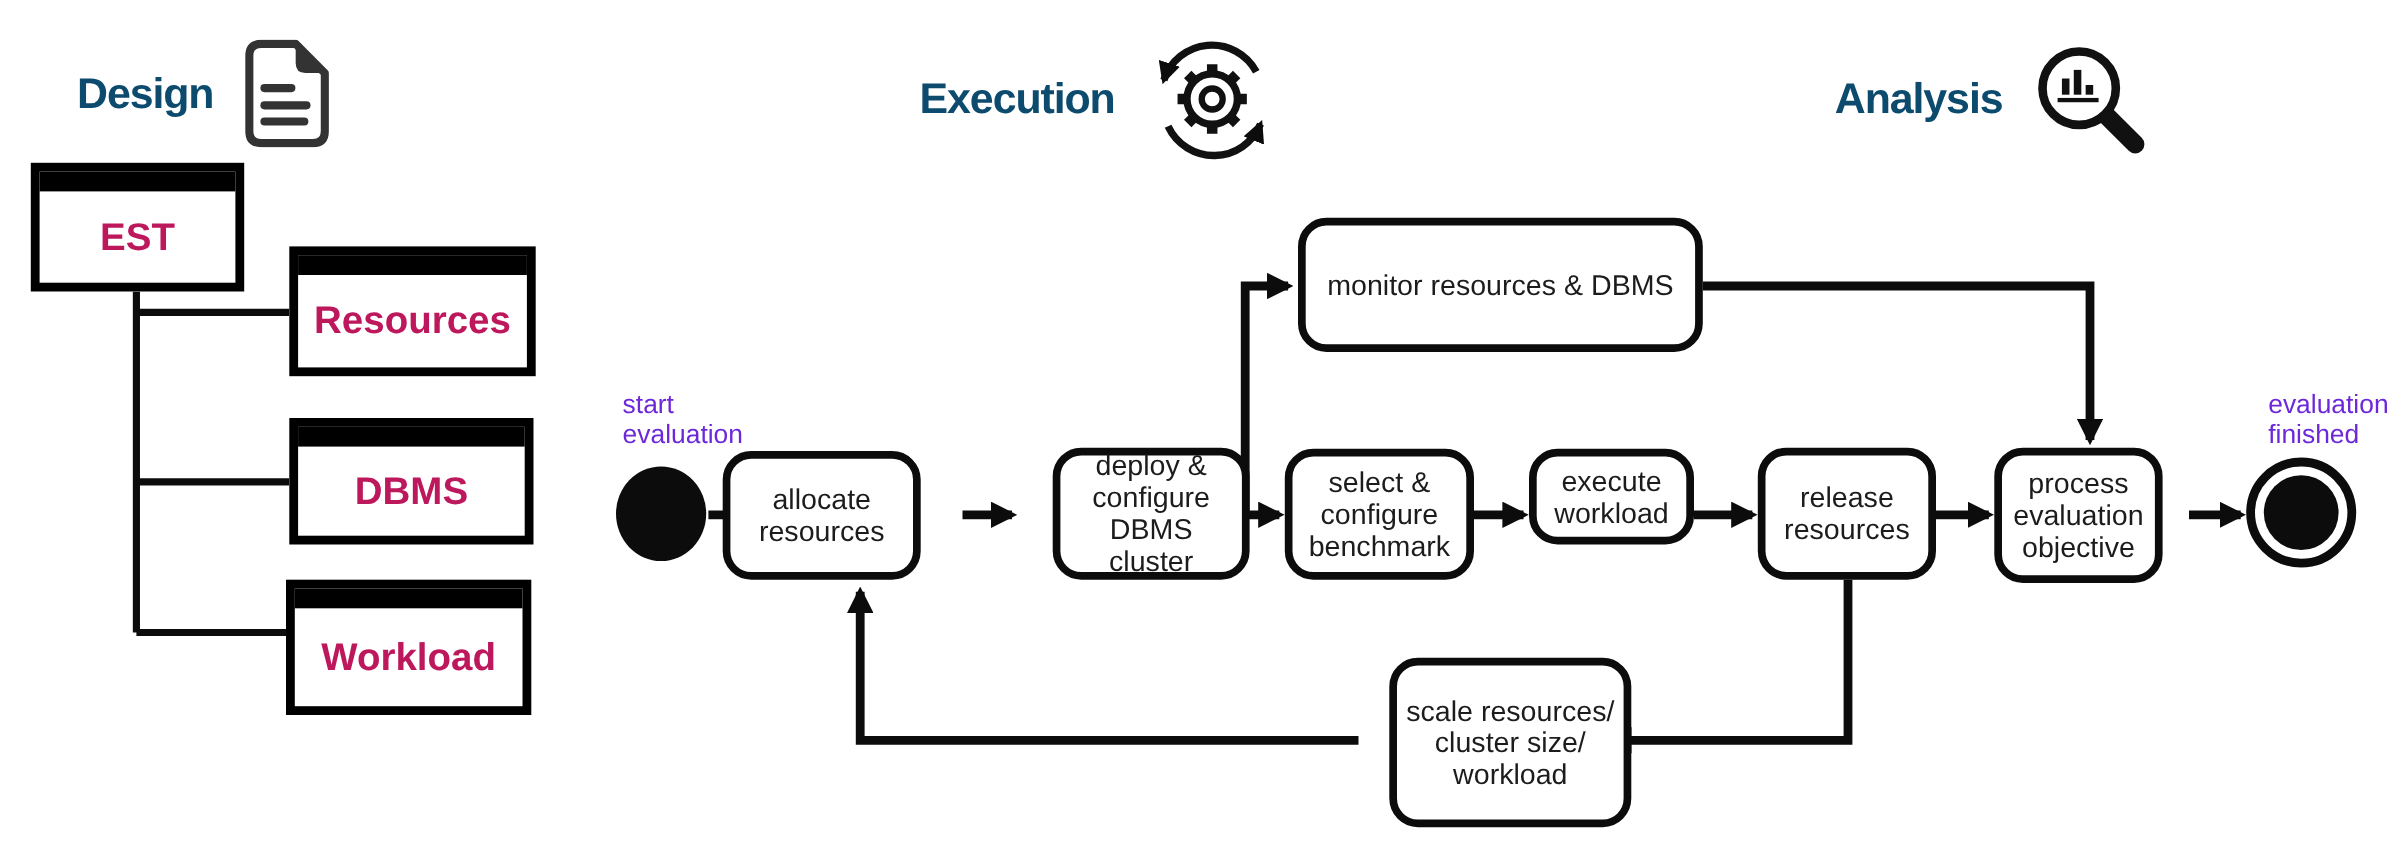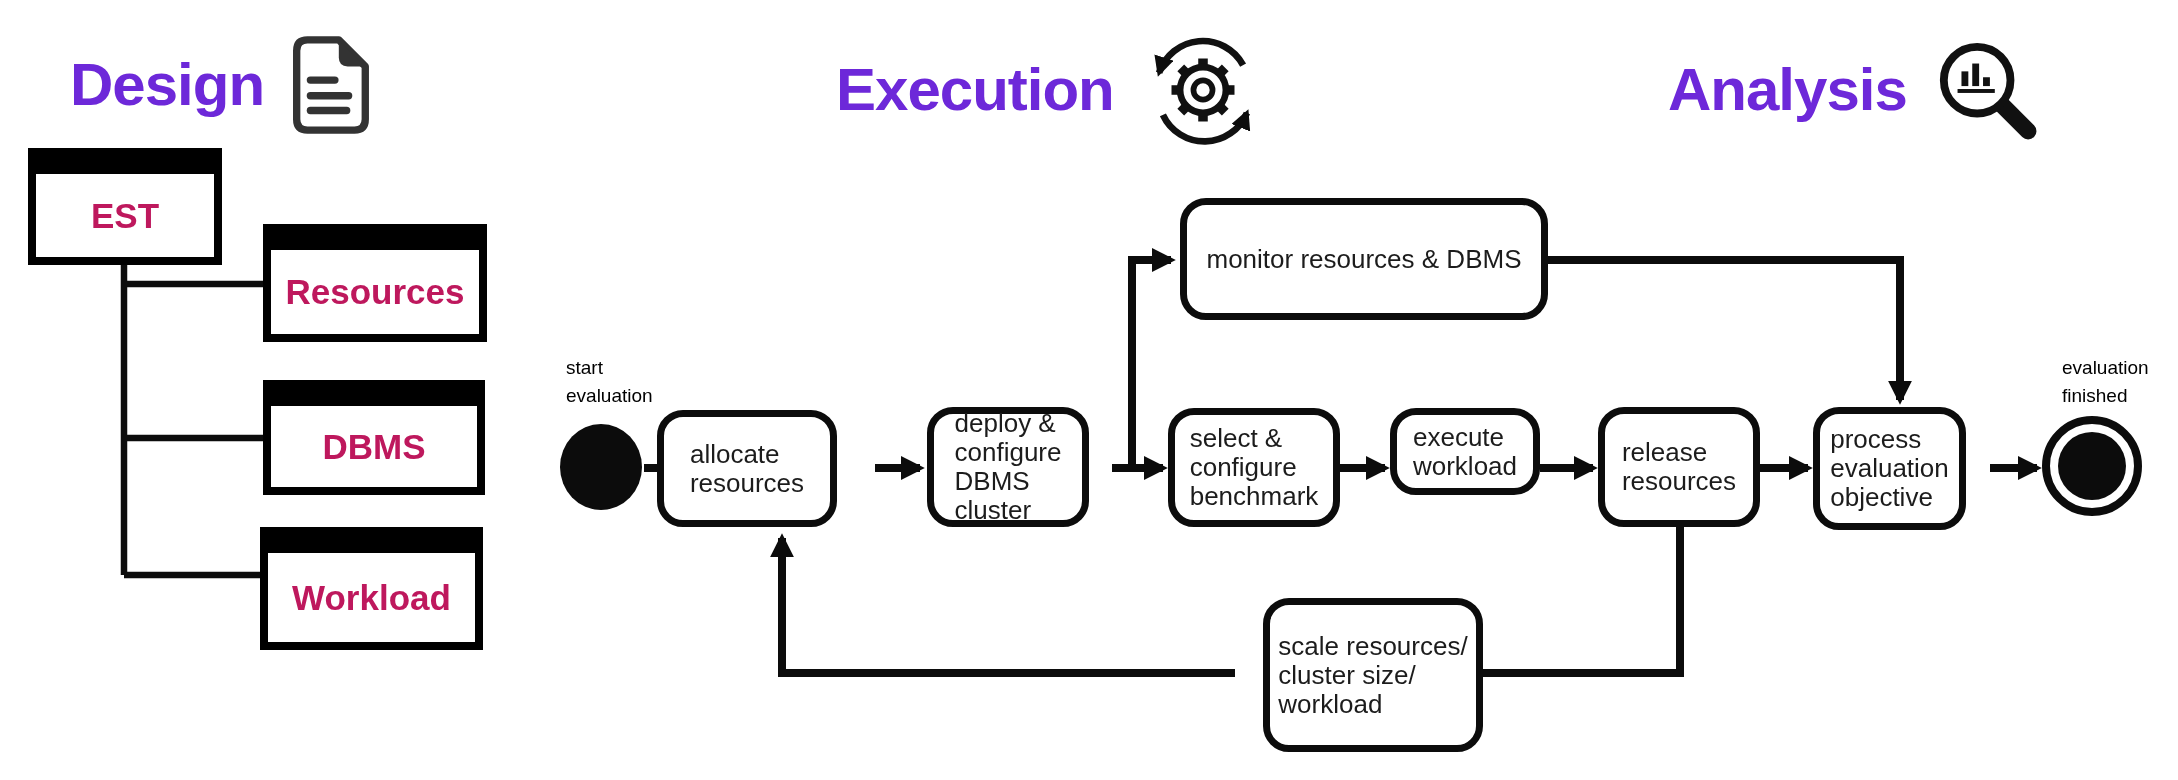--- a/index.html
+++ b/index.html
@@ -1,56 +1,56 @@
 <!DOCTYPE html>
 <html><head>
 <meta charset="utf-8">
 <style>
   html,body{margin:0;padding:0;background:#ffffff;}
   .canvas{position:relative;width:2178px;height:780px;background:#ffffff;overflow:hidden;
           font-family:"Liberation Sans","DejaVu Sans",sans-serif;color:#1c1c1c;}
 
   
   .phase-title{position:absolute;display:flex;align-items:center;gap:26px;}
-  .phase-label{font-size:60px;font-weight:800;color:#6d28d9;letter-spacing:-1px;line-height:1;}
+  .phase-label{font-size:39px;font-weight:800;color:#0c4a6e;letter-spacing:-1px;line-height:1;}
   #title-design{left:70px;top:36px;}
   #title-execution{left:836px;top:32px;}
   #title-analysis{left:1668px;top:40px;}
   .phase-title svg{display:block;}
 
   
   .winbox{position:absolute;box-sizing:border-box;border:8px solid #000;background:#fff;}
   .winbar{height:18px;background:#000;}
   .winbody{display:flex;align-items:center;justify-content:center;height:calc(100% - 18px);
            font-weight:bold;font-size:35px;color:#be185d;}
   #box-est{left:28px;top:148px;width:194px;height:117px;}
   #box-resources{left:263px;top:224px;width:224px;height:118px;}
   #box-dbms{left:263px;top:380px;width:222px;height:115px;}
   #box-workload{left:260px;top:527px;width:223px;height:123px;}
 
   
   .flowbox{position:absolute;box-sizing:border-box;border:7px solid #0c0c0c;border-radius:26px;
-           background:#fff;display:flex;align-items:center;justify-content:center;text-align:left;
+           background:#fff;display:flex;align-items:center;justify-content:center;text-align:center;
            font-size:26px;line-height:29px;white-space:pre-line;color:#1c1c1c;}
   #box-allocate{left:657px;top:410px;width:180px;height:117px;}
-  #box-deploy{left:927px;top:407px;width:162px;height:120px;}
+  #box-deploy{left:957px;top:407px;width:179px;height:120px;}
   #box-select{left:1168px;top:408px;width:172px;height:119px;}
   #box-execute{left:1390px;top:408px;width:150px;height:87px;}
   #box-release{left:1598px;top:407px;width:162px;height:120px;}
   #box-process{left:1813px;top:407px;width:153px;height:123px;}
   #box-monitor{left:1180px;top:198px;width:368px;height:122px;}
   #box-scale{left:1235px;top:598px;width:220px;height:154px;margin-left:28px;}
 
   
   .startnode{position:absolute;left:560px;top:424px;width:82px;height:86px;border-radius:50%;background:#0c0c0c;}
   .endnode{position:absolute;left:2042px;top:416px;width:100px;height:100px;box-sizing:border-box;
            border:8px solid #0c0c0c;border-radius:50%;background:#fff;
            display:flex;align-items:center;justify-content:center;}
   .endnode-core{width:68px;height:68px;border-radius:50%;background:#0c0c0c;}
-  .eventlabel{position:absolute;font-size:19px;line-height:28px;white-space:pre-line;color:#000000;}
+  .eventlabel{position:absolute;font-size:24px;line-height:28px;white-space:pre-line;color:#6d28d9;}
   #label-start{left:566px;top:354px;}
   #label-end{left:2062px;top:354px;}
 
   .connectors{position:absolute;left:0;top:0;}
 </style>
 </head>
 <body>
 
 <div class="canvas">
 

